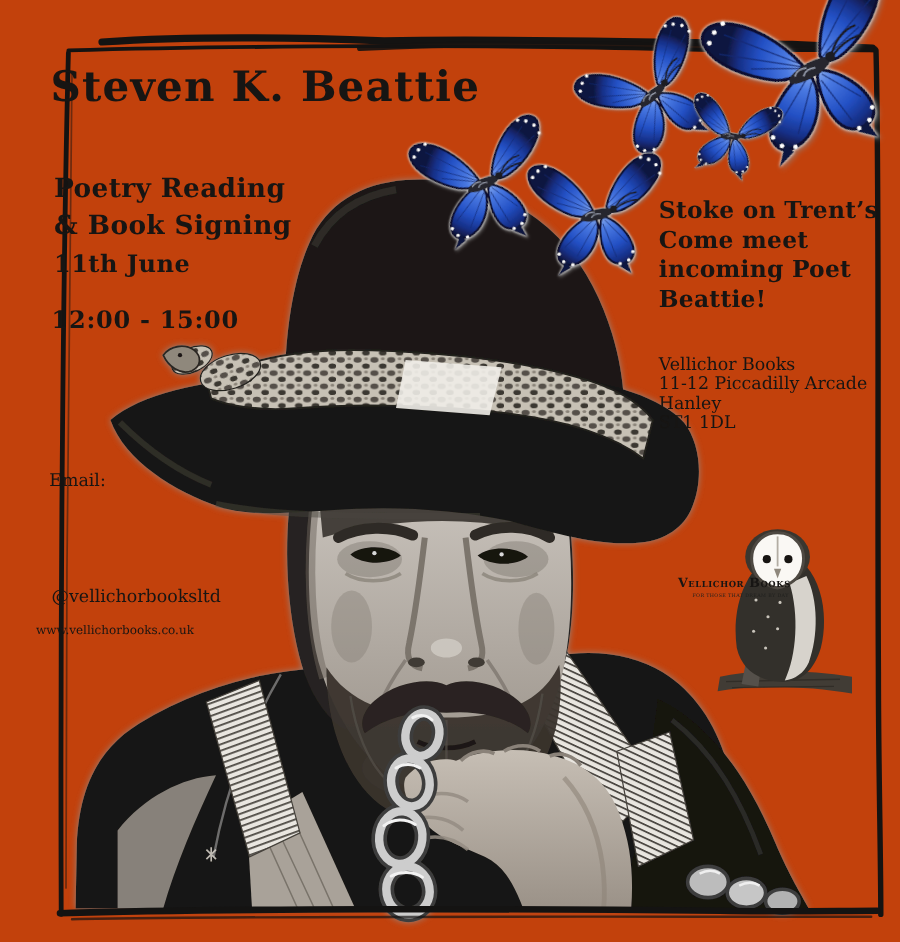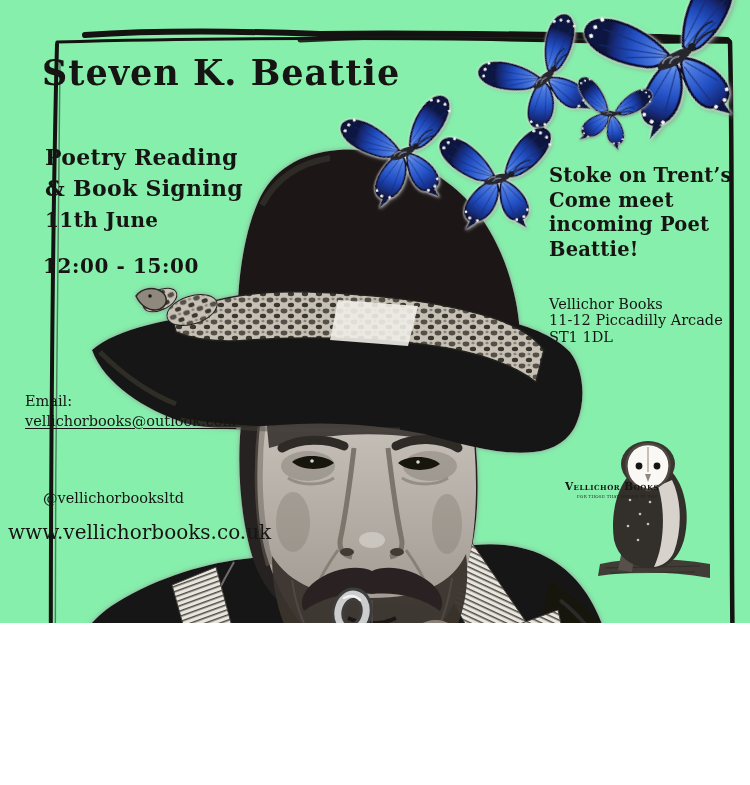--- a/index.html
+++ b/index.html
@@ -1,30 +1,30 @@
 <!DOCTYPE html>
 <html><head>
 <meta charset="utf-8">
 <style>
   html,body{margin:0;padding:0;background:#ffffff;}
-  .poster{position:relative;width:750px;height:623px;background:#86efac;overflow:hidden;
+  .poster{position:relative;width:750px;height:785px;background:#c2410c;overflow:hidden;
           font-family:"DejaVu Serif",serif;color:#171513;}
   .art{position:absolute;left:0;top:0;width:750px;height:785px;}
   .txt{position:absolute;white-space:nowrap;}
   .title{left:42px;top:52px;font-size:35px;font-weight:bold;letter-spacing:1px;}
   .event{left:45px;top:122px;font-size:22px;font-weight:bold;line-height:31px;letter-spacing:.3px;margin-top:20px;}
   .date{left:45px;top:208px;font-size:20px;font-weight:bold;letter-spacing:.4px;}
   .time{left:43px;top:254px;font-size:20px;font-weight:bold;letter-spacing:.6px;}
   .announce{left:549px;top:164px;font-size:19.5px;font-weight:bold;line-height:24.6px;letter-spacing:.2px;}
   .venue{left:549px;top:296px;font-size:14.5px;line-height:16.4px;}
-  .contact{left:25px;font-size:14.5px;line-height:19.5px;}
+  .contact{left:41px;font-size:14.5px;line-height:19.5px;}
   .email-block{top:392px;}
   .tel-block{top:441px;}
   .social{left:25px;top:490px;font-size:14.5px;margin-left:18px;}
-  .web{left:8px;top:520px;font-size:20px;}
+  .web{left:30px;top:520px;font-size:10px;}
   .u{text-decoration:underline;text-underline-offset:2px;}
   .logo-name{left:552px;top:480px;width:120px;text-align:center;font-size:10.5px;
              font-variant:small-caps;letter-spacing:.5px;font-weight:600;}
   .logo-tag{left:542px;top:494px;width:140px;text-align:center;font-size:8px;
             text-transform:uppercase;letter-spacing:.6px;transform:scale(.5);
             transform-origin:center top;color:#20201e;}
 </style>
 </head>
 <body>
 
@@ -275,26 +275,26 @@
   <div class="txt announce">
     <div>Stoke on Trent’s</div>
     <div>Come meet</div>
     <div>incoming Poet</div>
     <div>Beattie!</div>
   </div>
 
   <div class="txt venue">
     <div>Vellichor Books</div>
     <div>11-12 Piccadilly Arcade</div>
+    <div>Hanley</div>
     <div>ST1 1DL</div>
   </div>
 
   <div class="txt contact email-block">
     <div>Email:</div>
-    <div class="u">vellichorbooks@outlook.com</div>
   </div>
 
 
   <div class="txt social">@vellichorbooksltd</div>
   <div class="txt web">www.vellichorbooks.co.uk</div>
 
   <div class="txt logo-name">Vellichor Books</div>
   <div class="txt logo-tag">for those that dream by day</div>
 </div>
 

